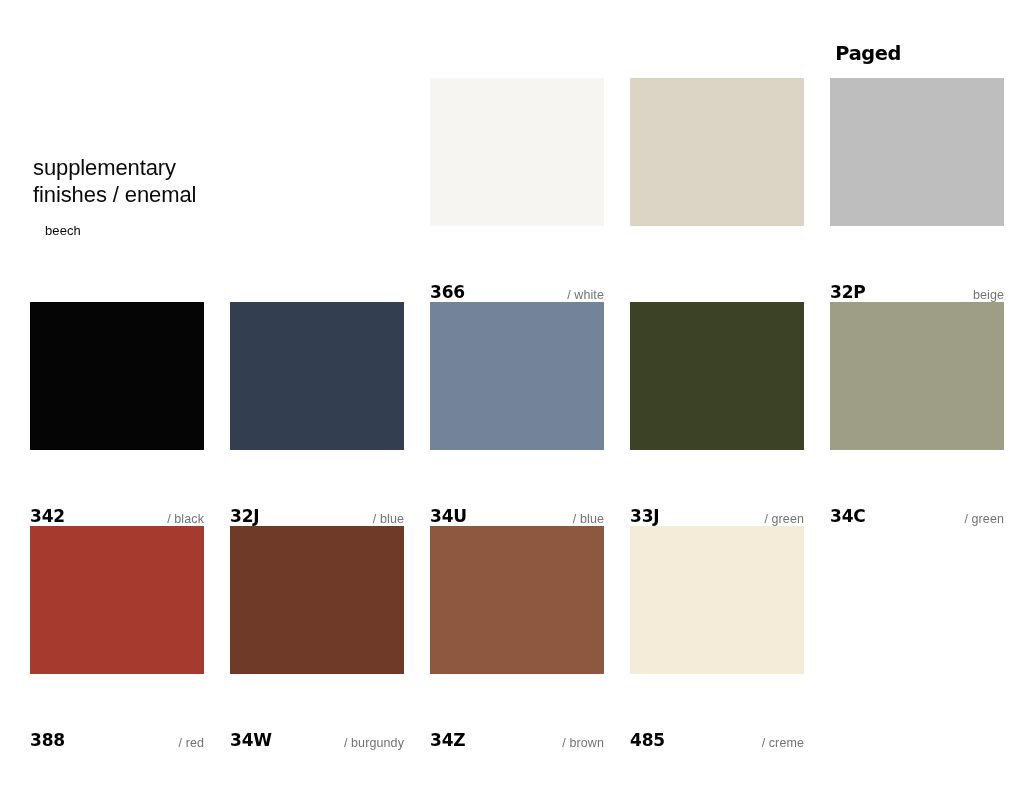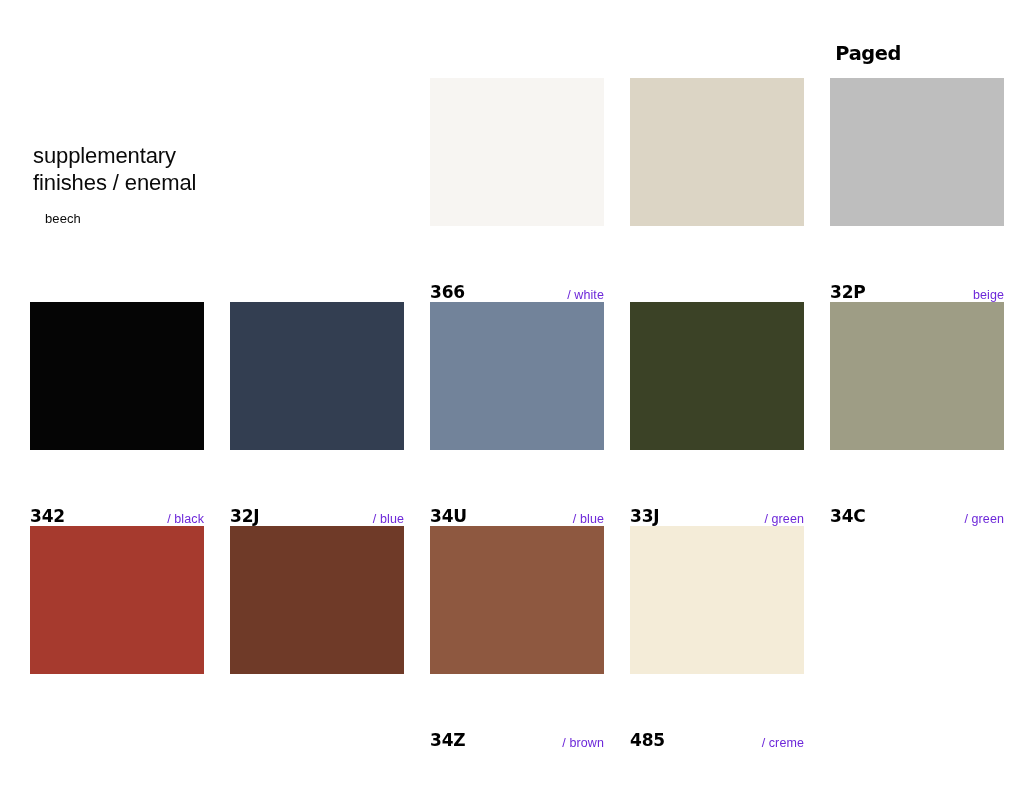--- a/index.html
+++ b/index.html
@@ -29,21 +29,21 @@
     font-weight: 700;
     letter-spacing: -0.4px;
     color: #000000;
     transform: scaleX(1.02);
   }
 
   
   .intro {
     position: absolute;
     left: 33px;
-    top: 143px;
+    top: 155px;
     width: 360px;
   }
   .intro-title {
     font-size: 22px;
     font-weight: 400;
     line-height: 1.22;
     color: #0a0a0a;
     letter-spacing: -0.1px;
   }
   .intro-sub {
@@ -92,21 +92,21 @@
     font-size: 17px;
     font-weight: 700;
     color: #000000;
     letter-spacing: -0.2px;
     font-family: "DejaVu Sans", sans-serif;
   }
 
   .name {
     font-size: 12.5px;
     font-weight: 400;
-    color: #6d28d9;
+    color: #737373;
     letter-spacing: 0.1px;
     white-space: nowrap;
   }
 </style>
 </head>
 <body>
 
 <div class="page">
 
   <div class="brand">Paged</div>
@@ -181,23 +181,31 @@
       </div>
       <div class="cell">
         <div class="chip" style="background: rgb(158, 157, 133);"></div>
         <div class="meta">
           <span class="code">34C</span>
           <span class="name">/ green</span>
         </div>
       </div>
       <div class="cell">
         <div class="chip" style="background: rgb(166, 58, 46);"></div>
+        <div class="meta">
+          <span class="code">388</span>
+          <span class="name">/ red</span>
+        </div>
       </div>
       <div class="cell">
         <div class="chip" style="background: rgb(111, 58, 40);"></div>
+        <div class="meta">
+          <span class="code">34W</span>
+          <span class="name">/ burgundy</span>
+        </div>
       </div>
       <div class="cell">
         <div class="chip" style="background: rgb(142, 88, 64);"></div>
         <div class="meta">
           <span class="code">34Z</span>
           <span class="name">/ brown</span>
         </div>
       </div>
       <div class="cell">
         <div class="chip" style="background: rgb(244, 236, 216);"></div>

